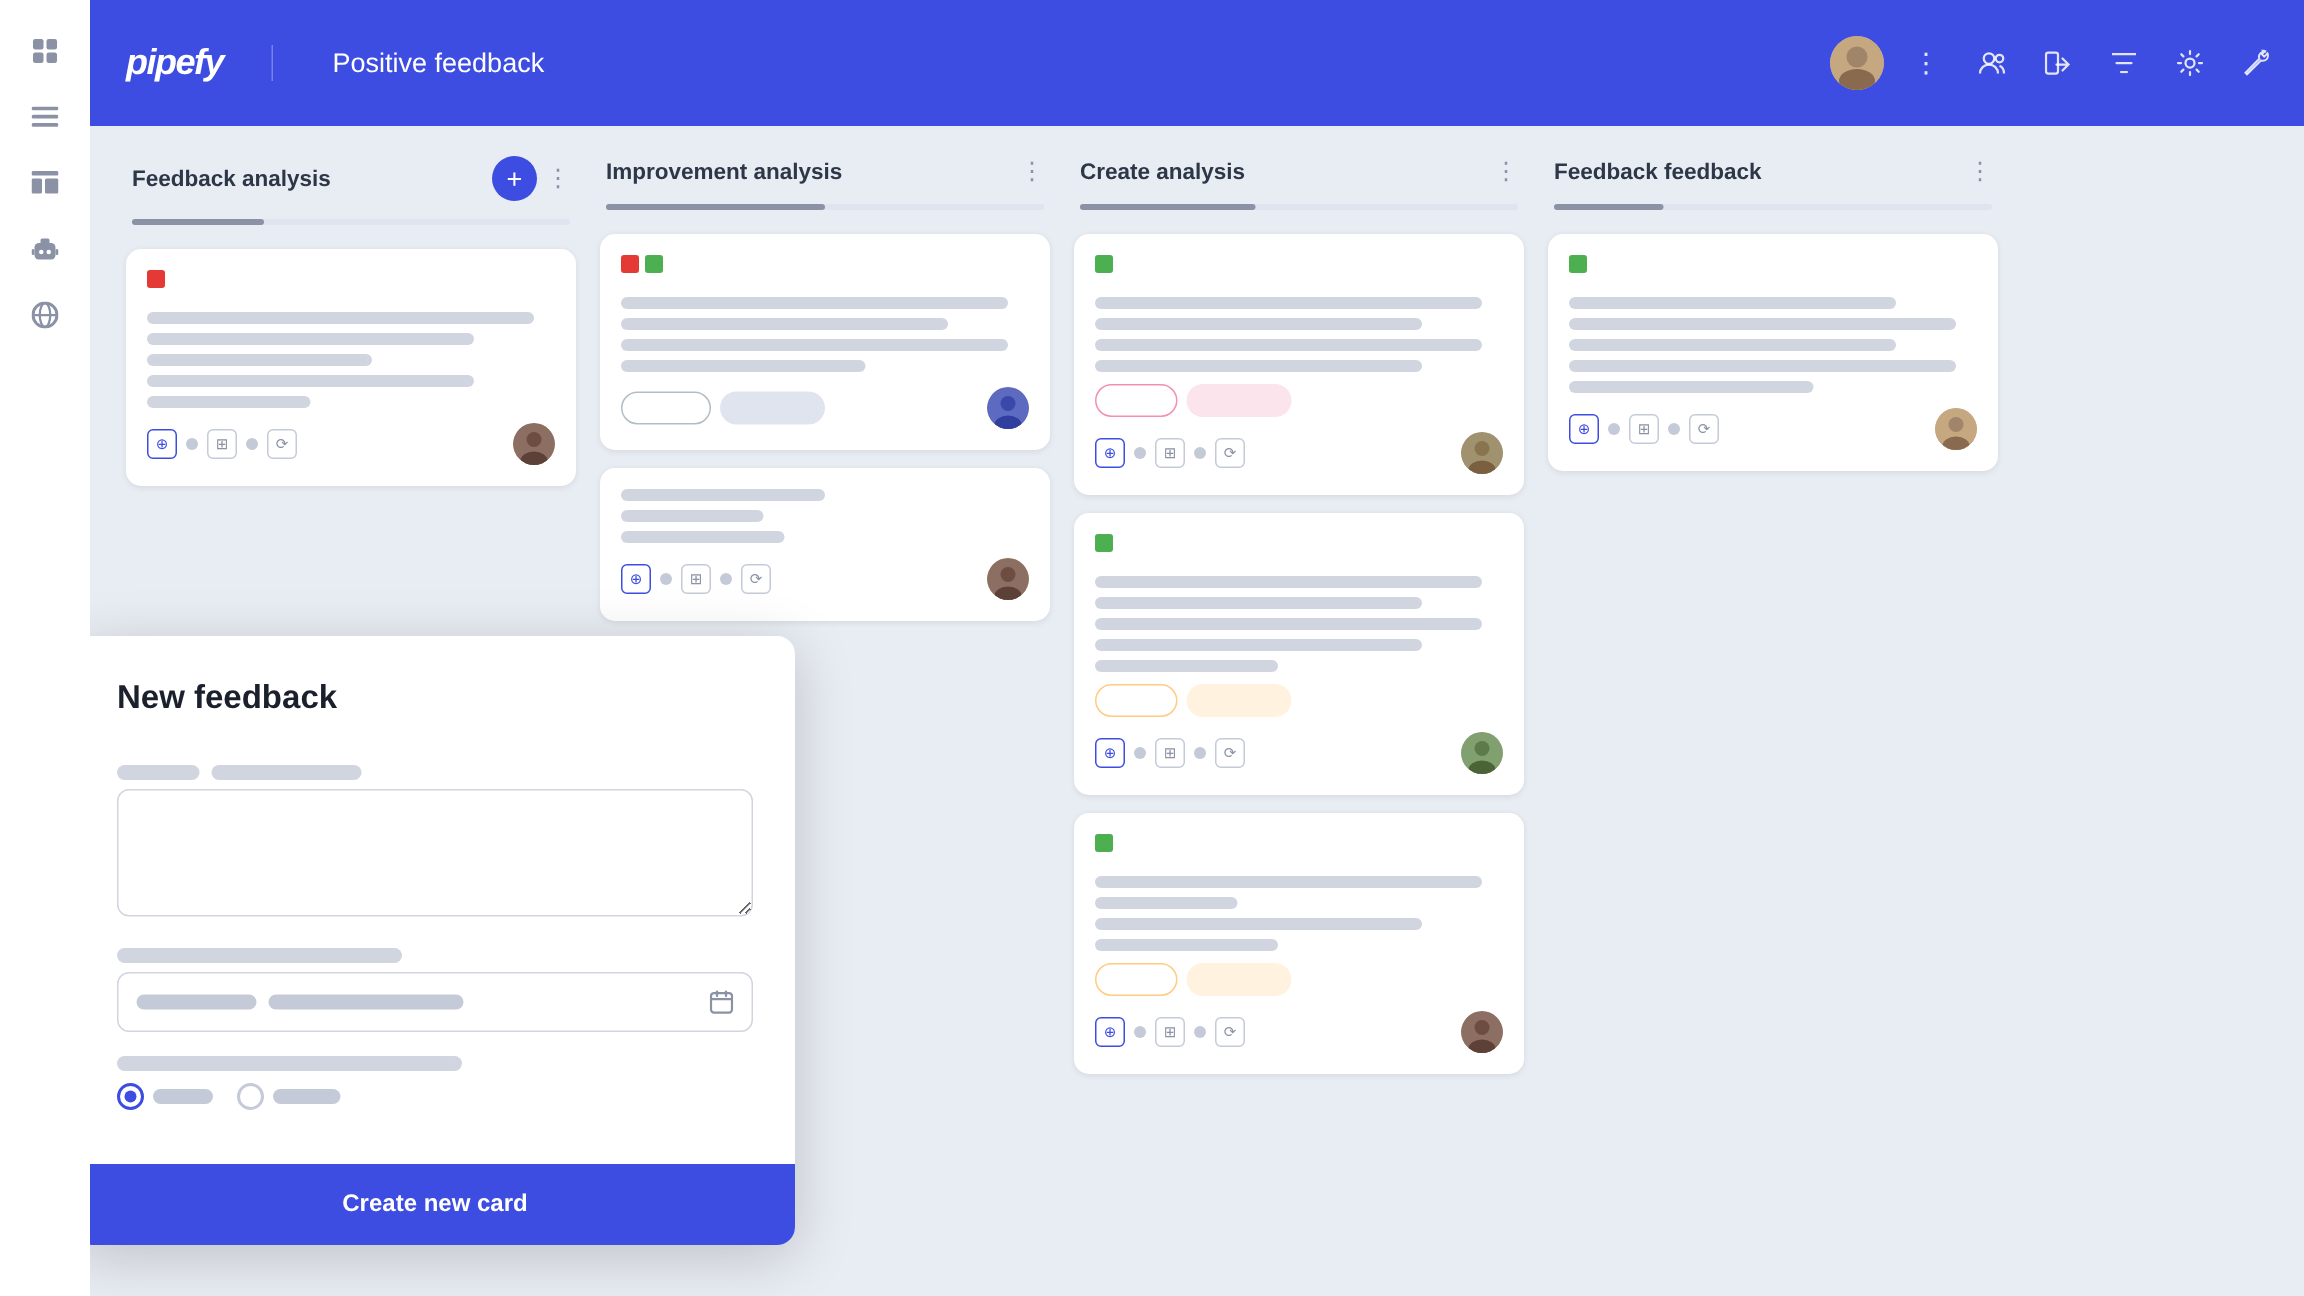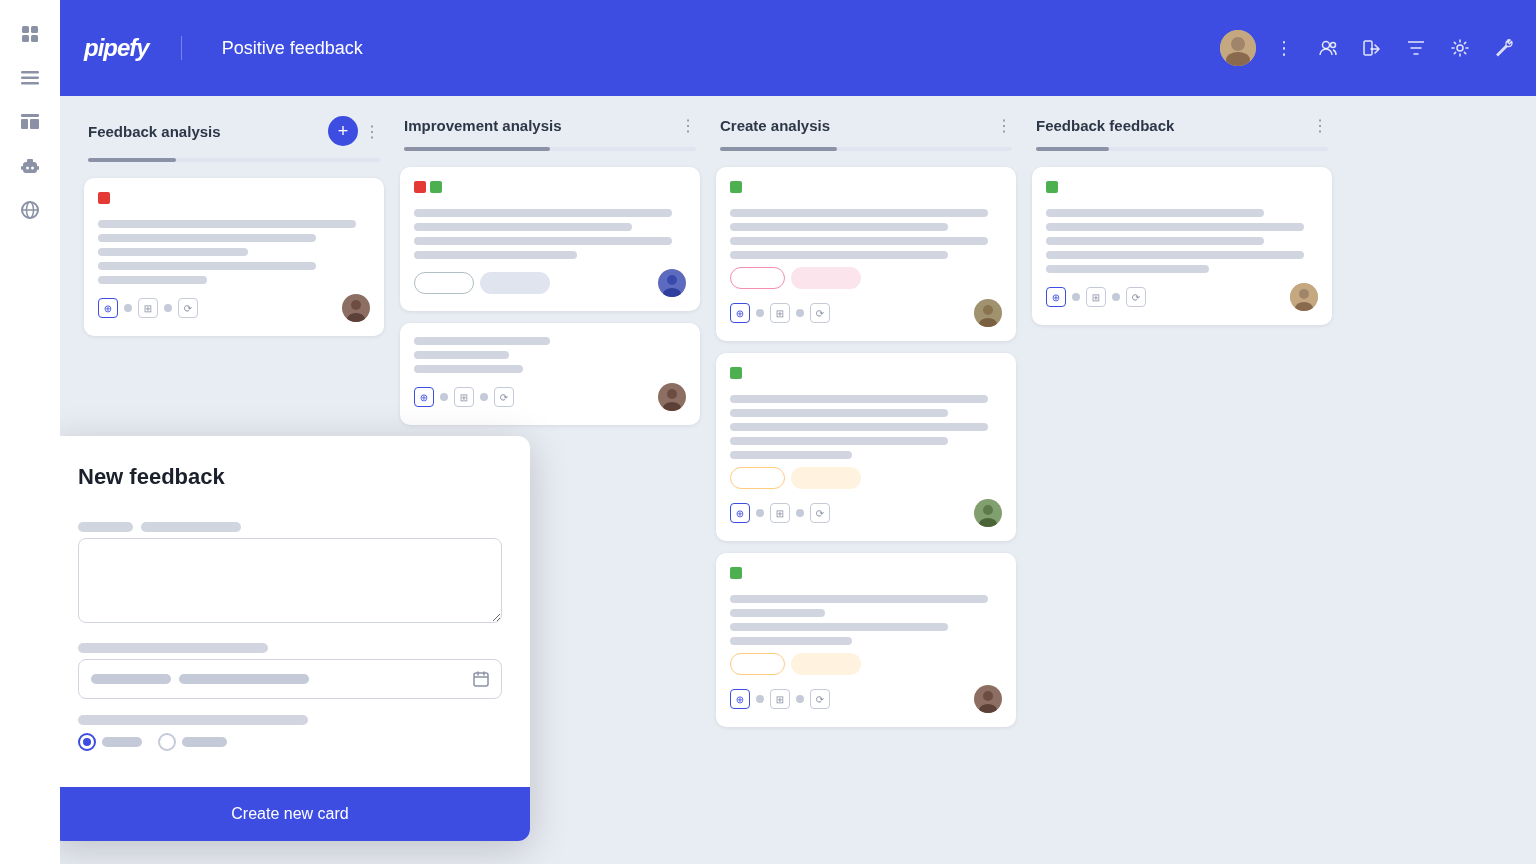--- a/index.html
+++ b/index.html
@@ -40,21 +40,21 @@
     .main-area {
       flex: 1;
       display: flex;
       flex-direction: column;
       overflow: hidden;
     }
 
     
     .header {
       background: #3d4de1;
-      height: 96px;
+      height: 84px;
       display: flex;
       align-items: center;
       padding: 0 24px;
       flex-shrink: 0;
       position: relative;
     }
     .logo {
       display: flex;
       align-items: center;
       gap: 16px;
@@ -348,21 +348,21 @@
       background: #3d4de1;
       padding: 18px 28px;
       display: flex;
       align-items: center;
       justify-content: center;
       cursor: pointer;
     }
     .modal-footer-btn {
       color: #fff;
       font-size: 16px;
-      font-weight: 400;
+      font-weight: 700;
     }
 
     
     .pipefy-logo {
       display: flex;
       align-items: center;
       gap: 2px;
     }
     .pipefy-logo-text {
       color: #fff;

